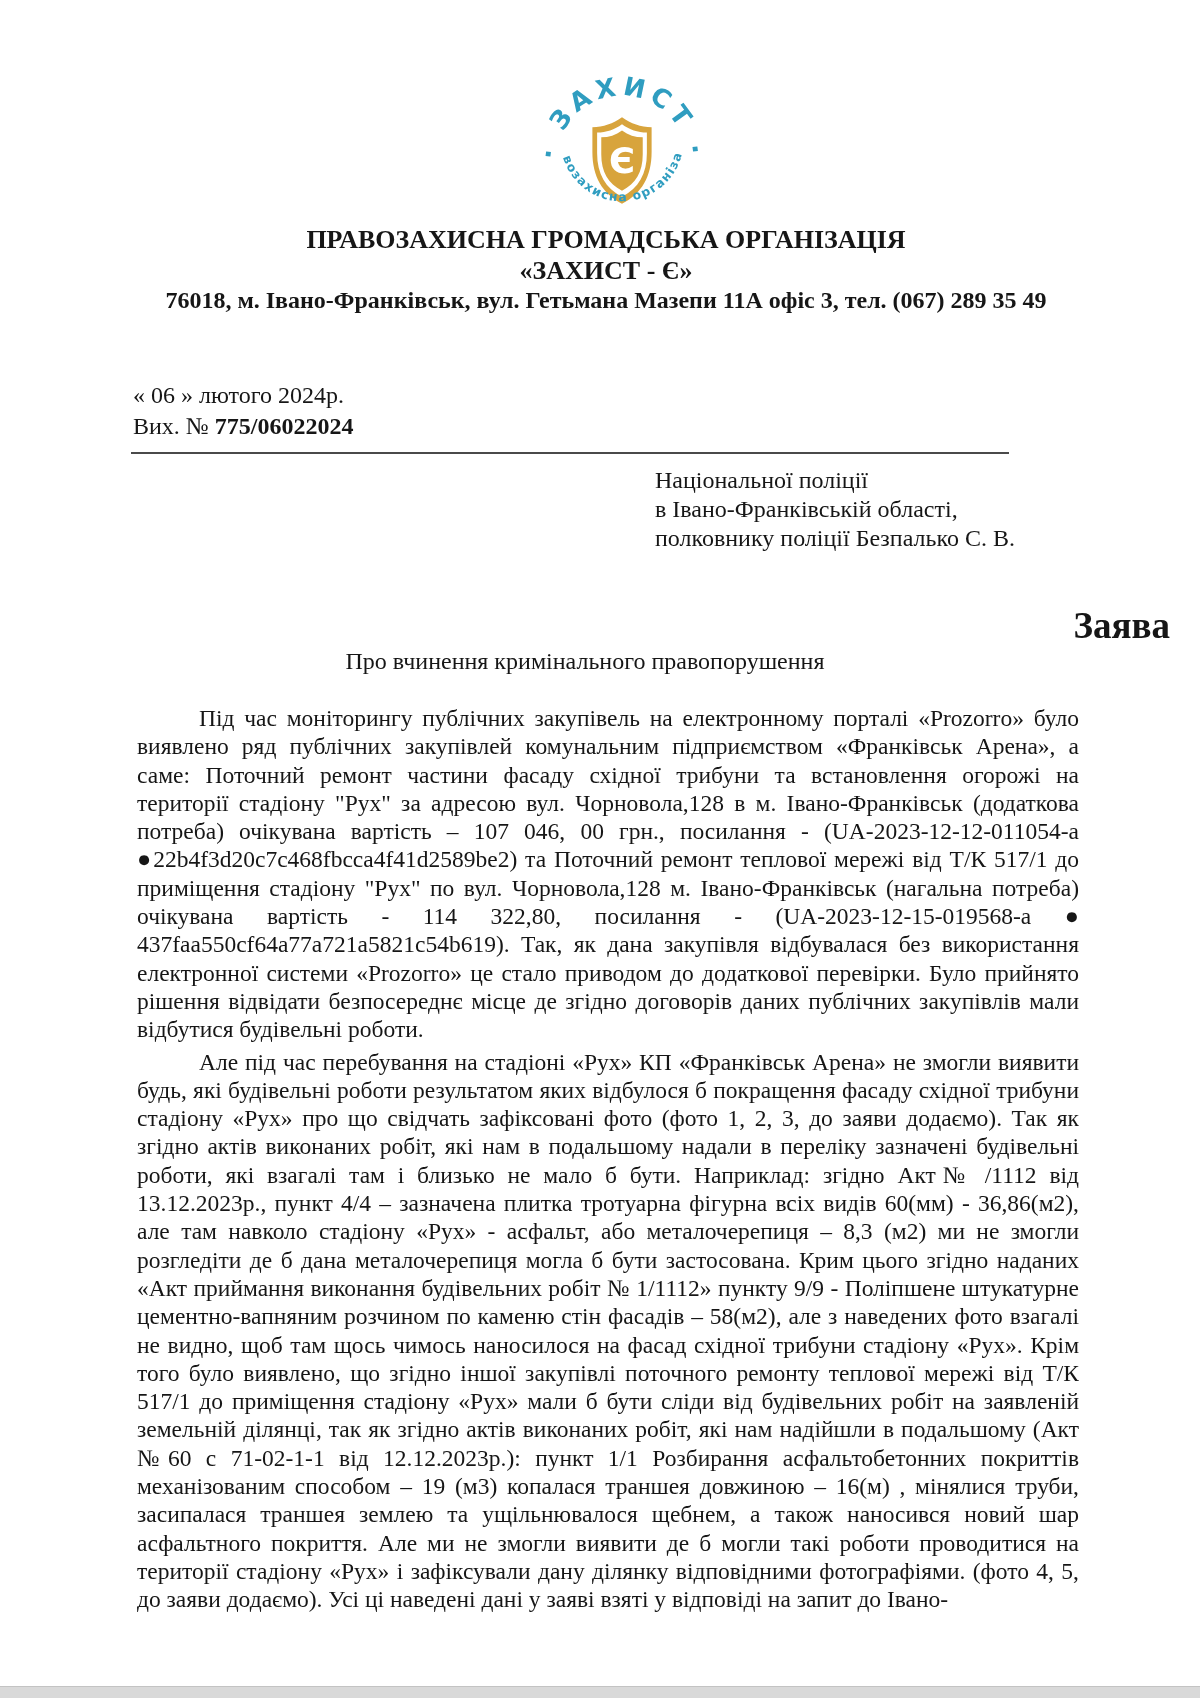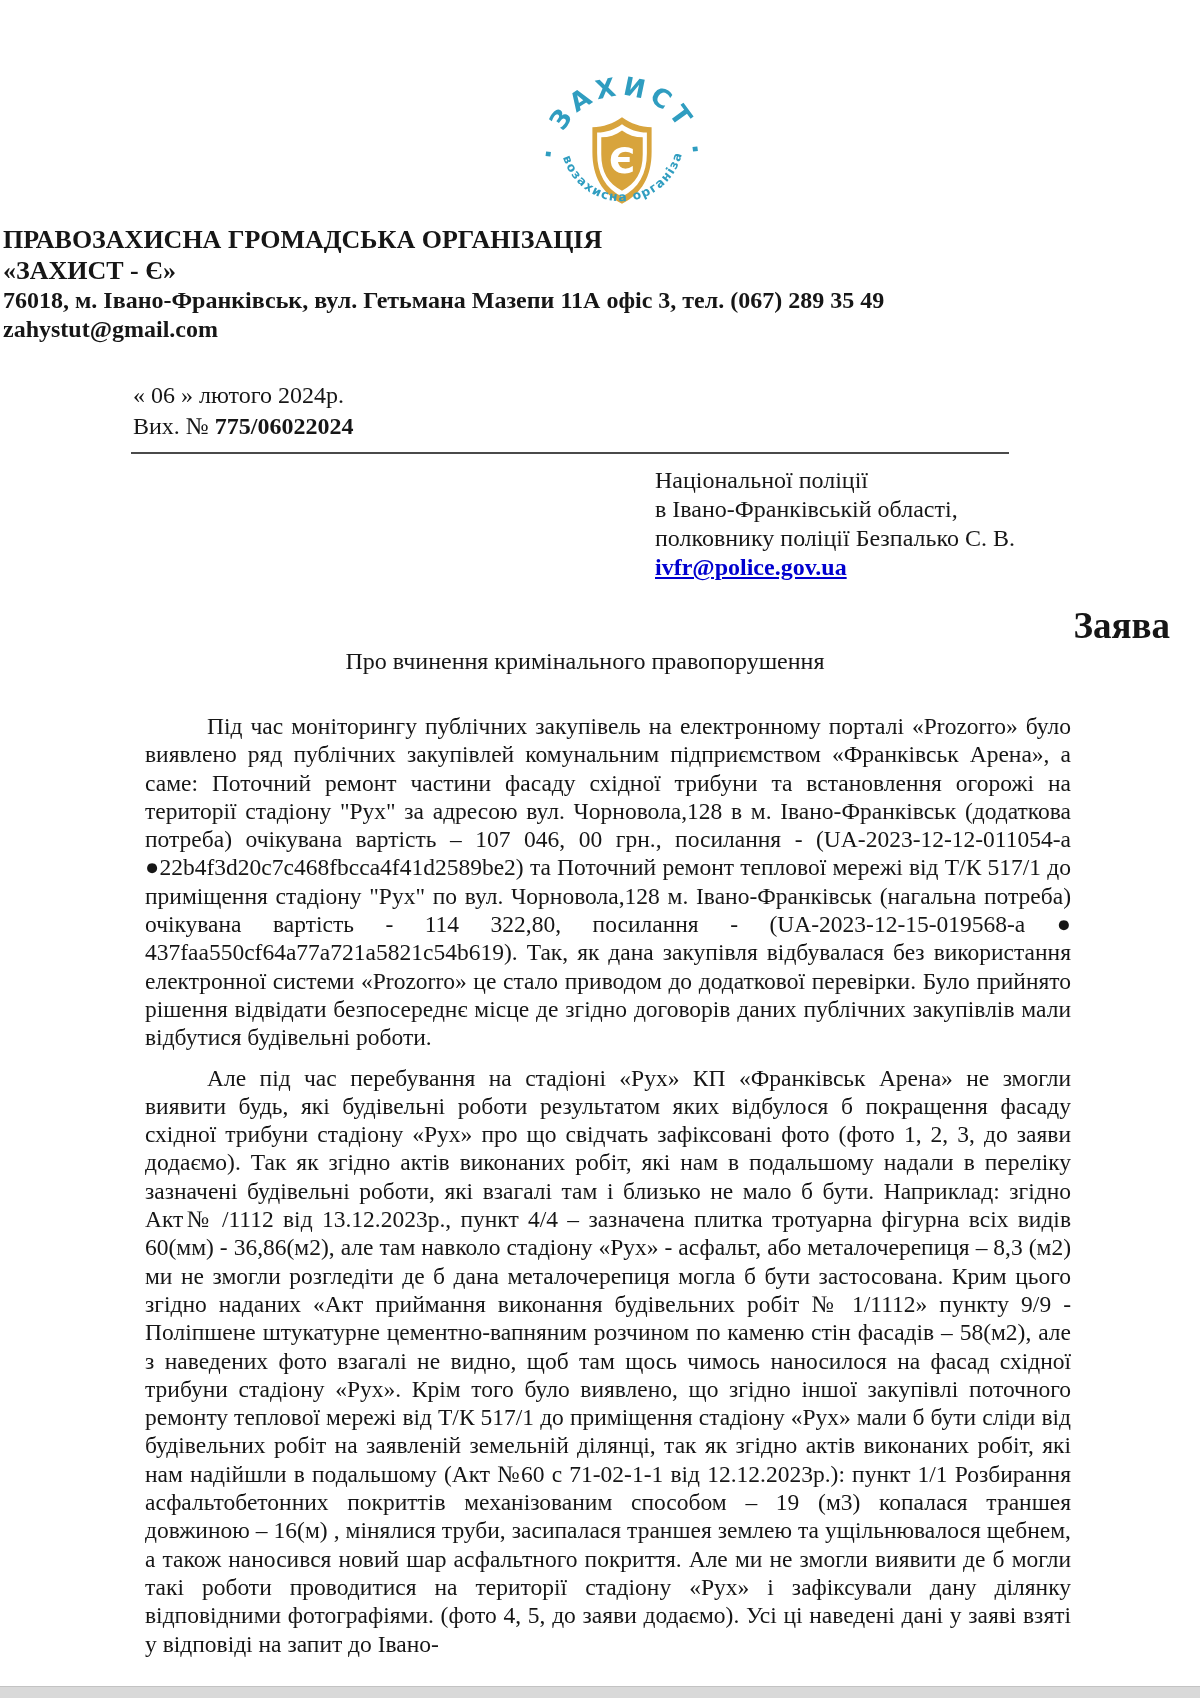--- a/index.html
+++ b/index.html
@@ -13,21 +13,21 @@
   }
   .page { position: absolute; inset: 0; }
 
   
   .logo-wrap { position: absolute; top: 68px; left: 543px; width: 158px; height: 152px; }
   .logo-arc-text { font-family: "DejaVu Sans", sans-serif; font-weight: bold; font-size: 26px; letter-spacing: 5px; fill: #2f9dc0; }
   .logo-arc-text-small { font-family: "DejaVu Sans", sans-serif; font-weight: bold; font-size: 12.5px; letter-spacing: 1.4px; fill: #2f9dc0; }
   .logo-shield-letter { font-family: "DejaVu Sans", sans-serif; font-weight: bold; font-size: 36px; fill: #ffffff; }
 
   
-  .org-header { position: absolute; top: 224px; left: 3px; width: 1180px; text-align: left; font-weight: bold; white-space: nowrap; }
+  .org-header { position: absolute; top: 224px; left: 16px; width: 1180px; text-align: center; font-weight: bold; white-space: nowrap; }
   .org-line1, .org-line2 { font-size: 26px; line-height: 31px; }
   .org-line3 { font-size: 24px; line-height: 29px; }
   .org-email { font-size: 24px; line-height: 28px; }
 
   
   .meta { position: absolute; left: 133px; top: 380px; font-size: 24px; line-height: 31px; }
   .ref-number { font-weight: bold; }
 
   
   .divider { position: absolute; left: 131px; top: 452px; width: 878px; height: 0; border-top: 2px solid #4a4a4a; }
@@ -35,21 +35,21 @@
   
   .recipient { position: absolute; left: 655px; top: 466px; font-size: 24px; line-height: 29px; }
   .recipient-email { color: #0000cf; font-weight: bold; text-decoration: underline; cursor: pointer; }
 
   
   .doc-title { position: absolute; top: 604px; left: 0; width: 1170px; text-align: right; font-size: 37px; font-weight: bold; }
   .doc-subtitle { position: absolute; top: 648px; left: 0; width: 1170px; text-align: center; font-size: 24px; }
 
   
   .body-text { position: absolute; left: 133px; top: 700px; width: 950px; font-size: 23.5px; line-height: 28.3px; text-align: justify; }
-  .body-text p { margin: 12px; text-indent: 62px; }
+  .body-text p { margin: 4px; text-indent: 62px; }
 
   
   .bottom-bar { position: absolute; left: 0; bottom: 0; width: 1200px; height: 11px; background: #d9d9d9; border-top: 1px solid #c3c3c3; }
 </style>
 </head>
 <body>
 
 <div class="page">
 
   <div class="logo-wrap">
@@ -70,35 +70,33 @@
       <text class="logo-arc-text-small">
         <textPath href="#arcBottom" startOffset="50%" text-anchor="middle">правозахисна організація</textPath>
       </text>
     </svg>
   </div>
 
   <div class="org-header">
     <div class="org-line1">ПРАВОЗАХИСНА ГРОМАДСЬКА ОРГАНІЗАЦІЯ</div>
     <div class="org-line2">«ЗАХИСТ - Є»</div>
     <div class="org-line3">76018, м. Івано-Франківськ, вул. Гетьмана Мазепи 11А офіс 3, тел. (067) 289 35 49</div>
-    <div class="org-email">zahystut@gmail.com</div>
   </div>
 
   <div class="meta">
     <div>« 06 » лютого 2024р.</div>
     <div><span>Вих. № </span><span class="ref-number">775/06022024</span></div>
   </div>
 
   <div class="divider"></div>
 
   <div class="recipient">
     <div>Національної поліції</div>
     <div>в Івано-Франківській області,</div>
     <div>полковнику поліції Безпалько С. В.</div>
-    <div><span class="recipient-email">ivfr@police.gov.ua</span></div>
   </div>
 
   <div class="doc-title">Заява</div>
   <div class="doc-subtitle">Про вчинення кримінального правопорушення</div>
 
   <div class="body-text">
     <p>Під час моніторингу публічних закупівель на електронному порталі «Prozorro» було виявлено ряд публічних закупівлей комунальним підприємством «Франківськ Арена», а саме: Поточний ремонт частини фасаду східної трибуни та встановлення огорожі на території стадіону "Рух" за адресою вул. Чорновола,128 в м. Івано-Франківськ (додаткова потреба) очікувана вартість – 107 046, 00 грн., посилання - (UA-2023-12-12-011054-a ●22b4f3d20c7c468fbcca4f41d2589be2) та Поточний ремонт теплової мережі від Т/К 517/1 до приміщення стадіону "Рух" по вул. Чорновола,128 м. Івано-Франківськ (нагальна потреба) очікувана вартість - 114 322,80, посилання - (UA-2023-12-15-019568-a ● 437faa550cf64a77a721a5821c54b619). Так, як дана закупівля відбувалася без використання електронної системи «Prozorro» це стало приводом до додаткової перевірки. Було прийнято рішення відвідати безпосереднє місце де згідно договорів даних публічних закупівлів мали відбутися будівельні роботи.</p>
     <p>Але під час перебування на стадіоні «Рух» КП «Франківськ Арена» не змогли виявити будь, які будівельні роботи результатом яких відбулося б покращення фасаду східної трибуни стадіону «Рух» про що свідчать зафіксовані фото (фото 1, 2, 3,  до заяви додаємо). Так як згідно актів виконаних робіт, які нам в подальшому надали в переліку зазначені будівельні роботи, які взагалі там і близько не мало б бути. Наприклад: згідно Акт№ /1112 від 13.12.2023р., пункт 4/4 – зазначена плитка тротуарна фігурна всіх видів 60(мм) - 36,86(м2), але там навколо стадіону «Рух» - асфальт, або металочерепиця – 8,3 (м2) ми не змогли розгледіти де б дана металочерепиця могла б бути застосована. Крим цього згідно наданих «Акт приймання виконання будівельних робіт № 1/1112» пункту 9/9 - Поліпшене штукатурне цементно-вапняним розчином по каменю стін фасадів – 58(м2), але з наведених фото взагалі не видно, щоб там щось чимось наносилося на фасад східної трибуни стадіону «Рух». Крім того було виявлено, що згідно іншої закупівлі поточного ремонту теплової мережі від Т/К 517/1 до приміщення стадіону «Рух» мали б бути сліди від будівельних робіт на заявленій земельній ділянці, так як згідно актів виконаних робіт, які нам надійшли в подальшому (Акт №60 с 71-02-1-1 від 12.12.2023р.): пункт 1/1 Розбирання асфальтобетонних покриттів механізованим способом – 19 (м3) копалася траншея довжиною – 16(м) , мінялися труби, засипалася траншея землею та ущільнювалося  щебнем, а також наносився новий шар асфальтного покриття. Але ми не змогли виявити де б могли такі роботи проводитися на території стадіону «Рух» і зафіксували дану ділянку відповідними фотографіями. (фото 4, 5, до заяви додаємо). Усі ці наведені дані у заяві взяті у відповіді на запит до Івано-</p>
   </div>
 

